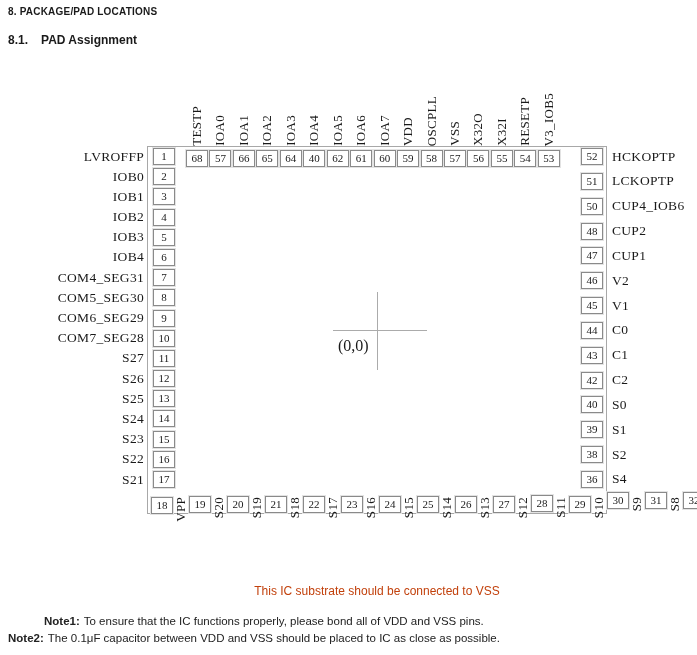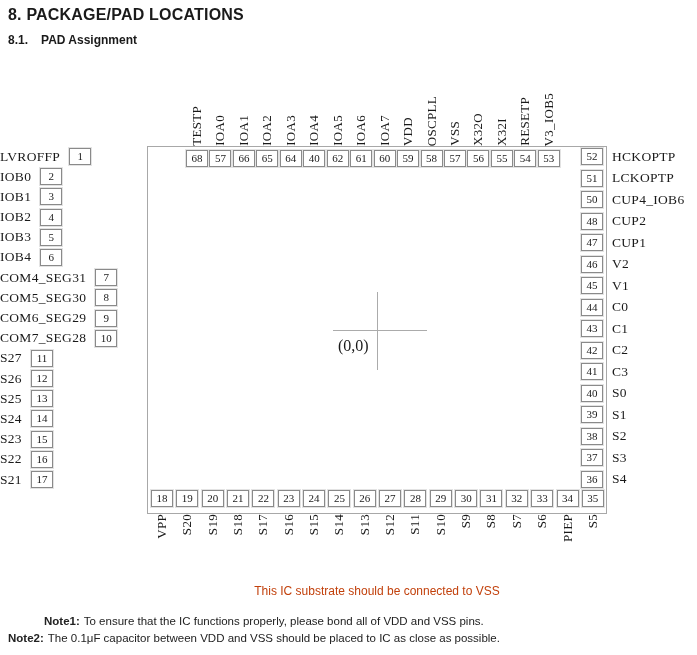--- a/index.html
+++ b/index.html
@@ -1,21 +1,21 @@
 <!DOCTYPE html>
 <html><head>
 <meta charset="utf-8">
 <style>
   html,body{margin:0;padding:0;}
   body{
     width:697px;height:655px;position:relative;background:#ffffff;
     font-family:"Liberation Sans",sans-serif;color:#1a1a1a;overflow:hidden;
   }
   .abs{position:absolute;}
-  #title{left:8px;top:6px;font-size:16px;font-weight:bold;letter-spacing:.2px;}
+  #title{left:8px;top:6px;font-size:10px;font-weight:bold;letter-spacing:.2px;}
   #subtitle{left:8px;top:33px;font-size:12px;font-weight:bold;}
   #subtitle .num{margin-right:13px;}
 
   .chip-outline{left:147px;top:146px;width:460px;height:368px;border:1px solid #a8a8a8;box-sizing:border-box;}
 
   .pad-box{
     width:22px;height:17px;box-sizing:border-box;background:#fff;
     border:1px solid #8a8a8a;box-shadow:0 0 0 1px #e3e3e3;
     font-family:"Liberation Serif",serif;font-size:11px;line-height:15px;
     text-align:center;color:#1a1a1a;flex:0 0 auto;
@@ -24,25 +24,25 @@
     writing-mode:vertical-rl;transform:rotate(180deg);
     font-family:"Liberation Serif",serif;font-size:13px;white-space:nowrap;letter-spacing:.3px;
   }
   .hlabel{font-family:"Liberation Serif",serif;font-size:13.5px;letter-spacing:.3px;white-space:nowrap;}
 
   #top-row{left:186px;top:82px;width:374px;height:85px;display:flex;justify-content:space-between;align-items:flex-end;}
   .cell-top{display:flex;flex-direction:column;align-items:center;}
   .cell-top .vlabel{margin-bottom:4px;}
 
   #bottom-row{left:151px;top:490px;width:453px;display:flex;justify-content:space-between;align-items:flex-start;}
-  .cell-bottom{display:flex;flex-direction:column;align-items:center;}
+  .cell-bottom{display:flex;flex-direction:row;align-items:center;}
   .cell-bottom .vlabel{margin-top:7px;}
 
   #left-col{left:0px;top:148px;width:175px;height:340px;display:flex;flex-direction:column;justify-content:space-between;}
-  .row-left{display:flex;align-items:center;gap:9px;height:17px;}
+  .row-left{display:flex;align-items:center;justify-content:flex-end;gap:9px;height:17px;}
 
   #right-col{left:581px;top:148px;width:116px;height:340px;display:flex;flex-direction:column;justify-content:space-between;}
   .row-right{display:flex;align-items:center;justify-content:flex-start;gap:9px;height:17px;}
 
   #crosshair-v{left:377px;top:292px;width:1px;height:78px;background:#ababab;}
   #crosshair-h{left:333px;top:330px;width:94px;height:1px;background:#ababab;}
   #origin{left:338px;top:337px;font-family:"Liberation Serif",serif;font-size:16px;}
 
   #substrate{left:147px;top:584px;width:460px;text-align:center;font-size:12px;color:#c2410c;}
   .note{left:8px;font-size:11.5px;color:#222;}
@@ -232,38 +232,30 @@
     </div>
     <div class="row-right">
       <div class="pad-box">43</div>
       <span class="hlabel">C1</span>
     </div>
     <div class="row-right">
       <div class="pad-box">42</div>
       <span class="hlabel">C2</span>
     </div>
     <div class="row-right">
-      <div class="pad-box">41</div>
-      <span class="hlabel">C3</span>
-    </div>
-    <div class="row-right">
       <div class="pad-box">40</div>
       <span class="hlabel">S0</span>
     </div>
     <div class="row-right">
       <div class="pad-box">39</div>
       <span class="hlabel">S1</span>
     </div>
     <div class="row-right">
       <div class="pad-box">38</div>
       <span class="hlabel">S2</span>
-    </div>
-    <div class="row-right">
-      <div class="pad-box">37</div>
-      <span class="hlabel">S3</span>
     </div>
     <div class="row-right">
       <div class="pad-box">36</div>
       <span class="hlabel">S4</span>
     </div>
   </div>
 <div class="abs" id="bottom-row">
     <div class="cell-bottom">
       <div class="pad-box">18</div>
       <span class="vlabel">VPP</span>

